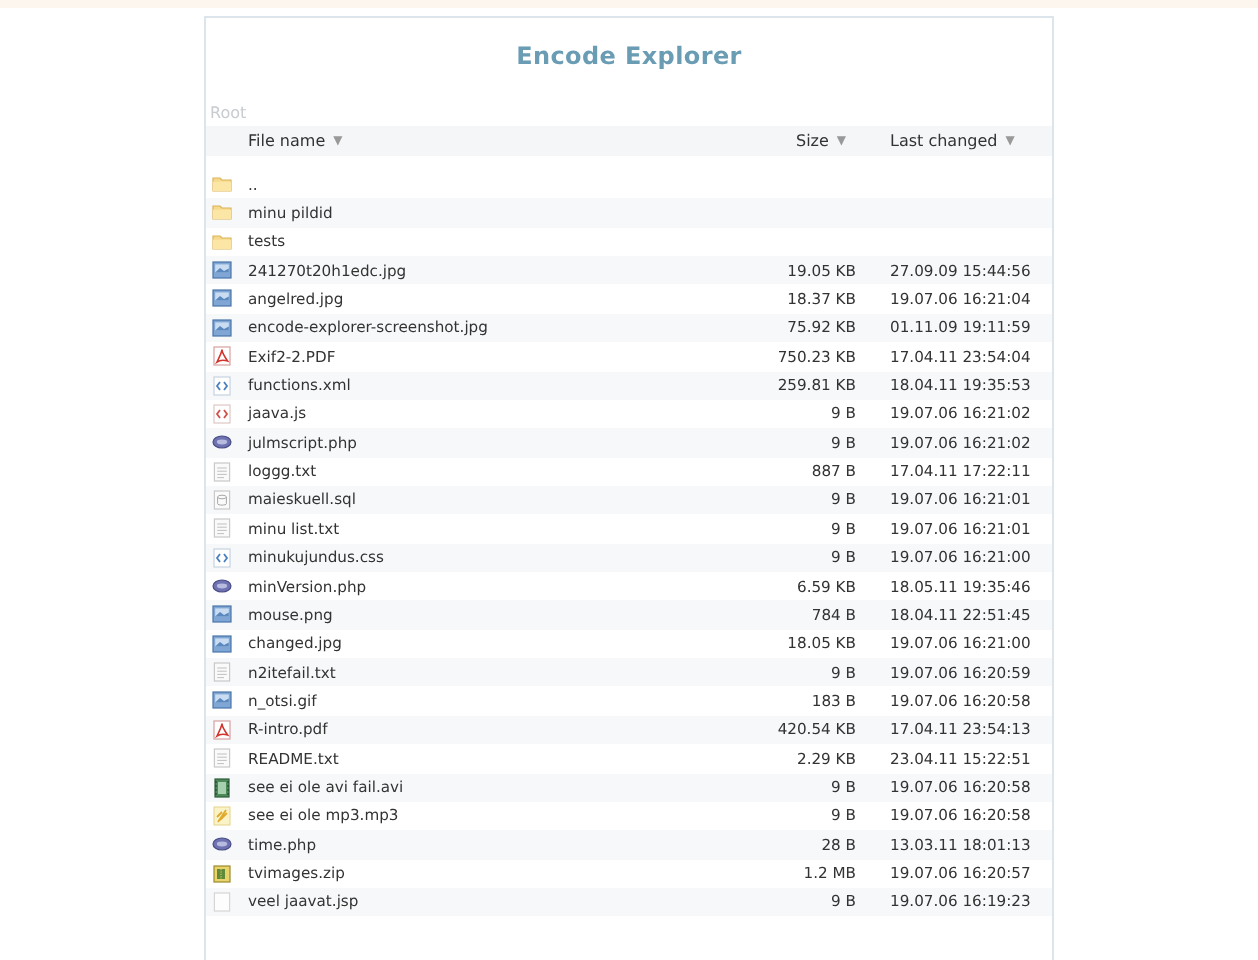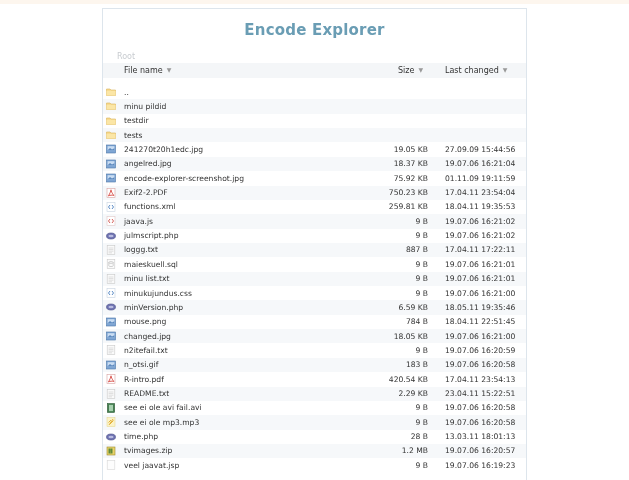--- a/index.html
+++ b/index.html
@@ -26,32 +26,31 @@
     border: 1px solid #dde5ec;
     border-bottom: none;
     background: #ffffff;
     box-sizing: border-box;
   }
   .title {
     position: absolute;
     left: 0; right: 0;
     top: 12px;
     text-align: center;
-    font-size: 15px;
+    font-size: 12px;
     font-weight: bold;
     color: #6a9db4;
     letter-spacing: 0.2px;
   }
   .breadcrumb {
     position: absolute;
     left: 2px;
     top: 43px;
     font-size: 8px;
     color: #c8ccd0;
-    margin-left: 12px;
   }
   .table {
     position: absolute;
     left: 0;
     top: 54px;
     width: 423px;
   }
   .thead {
     height: 15px;
     background: #f4f6f8;
@@ -146,29 +145,20 @@
             </svg></span>
           <span class="name">minu pildid</span>
           <span class="size"></span>
           <span class="changed"></span>
         </div>
         <div class="row">
           <span class="icon"><svg viewBox="0 0 10 10" width="10" height="10">
               <path d="M0.5 2 H4 L5 3 H9.5 V8.5 H0.5 Z" fill="#f7d98b" stroke="#d9b45a" stroke-width="0.6"></path>
               <rect x="0.5" y="3.8" width="9" height="4.7" fill="#fbe6a6"></rect>
             </svg></span>
-          <span class="name">testdir</span>
-          <span class="size"></span>
-          <span class="changed"></span>
-        </div>
-        <div class="row">
-          <span class="icon"><svg viewBox="0 0 10 10" width="10" height="10">
-              <path d="M0.5 2 H4 L5 3 H9.5 V8.5 H0.5 Z" fill="#f7d98b" stroke="#d9b45a" stroke-width="0.6"></path>
-              <rect x="0.5" y="3.8" width="9" height="4.7" fill="#fbe6a6"></rect>
-            </svg></span>
           <span class="name">tests</span>
           <span class="size"></span>
           <span class="changed"></span>
         </div>
         <div class="row">
           <span class="icon"><svg viewBox="0 0 10 10" width="10" height="10">
               <rect x="0.5" y="1" width="9" height="8" fill="#7fa6d4" stroke="#4a76a8" stroke-width="0.6"></rect>
               <rect x="1.6" y="2.2" width="6.8" height="4" fill="#c9dcf2"></rect>
               <path d="M1.6 6.2 L4 4 L6 5.5 L8.4 4.2 V6.2 Z" fill="#5b88bd"></path>
             </svg></span>

